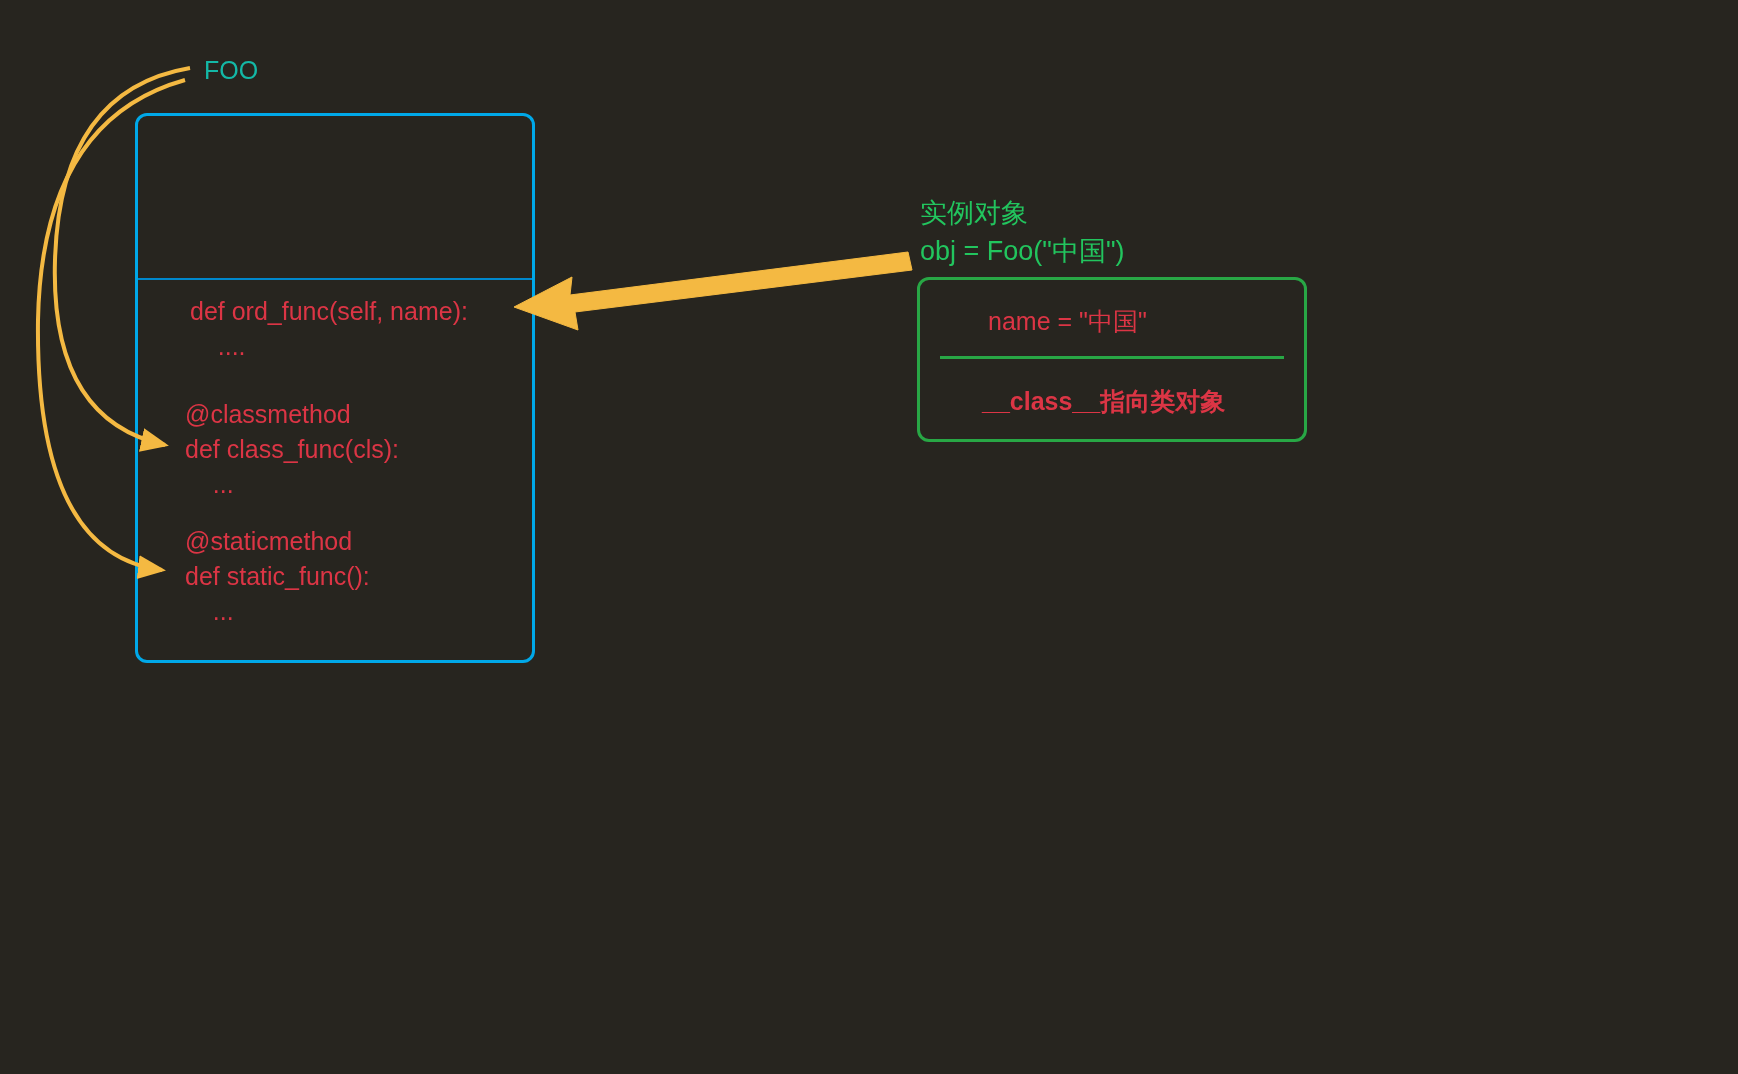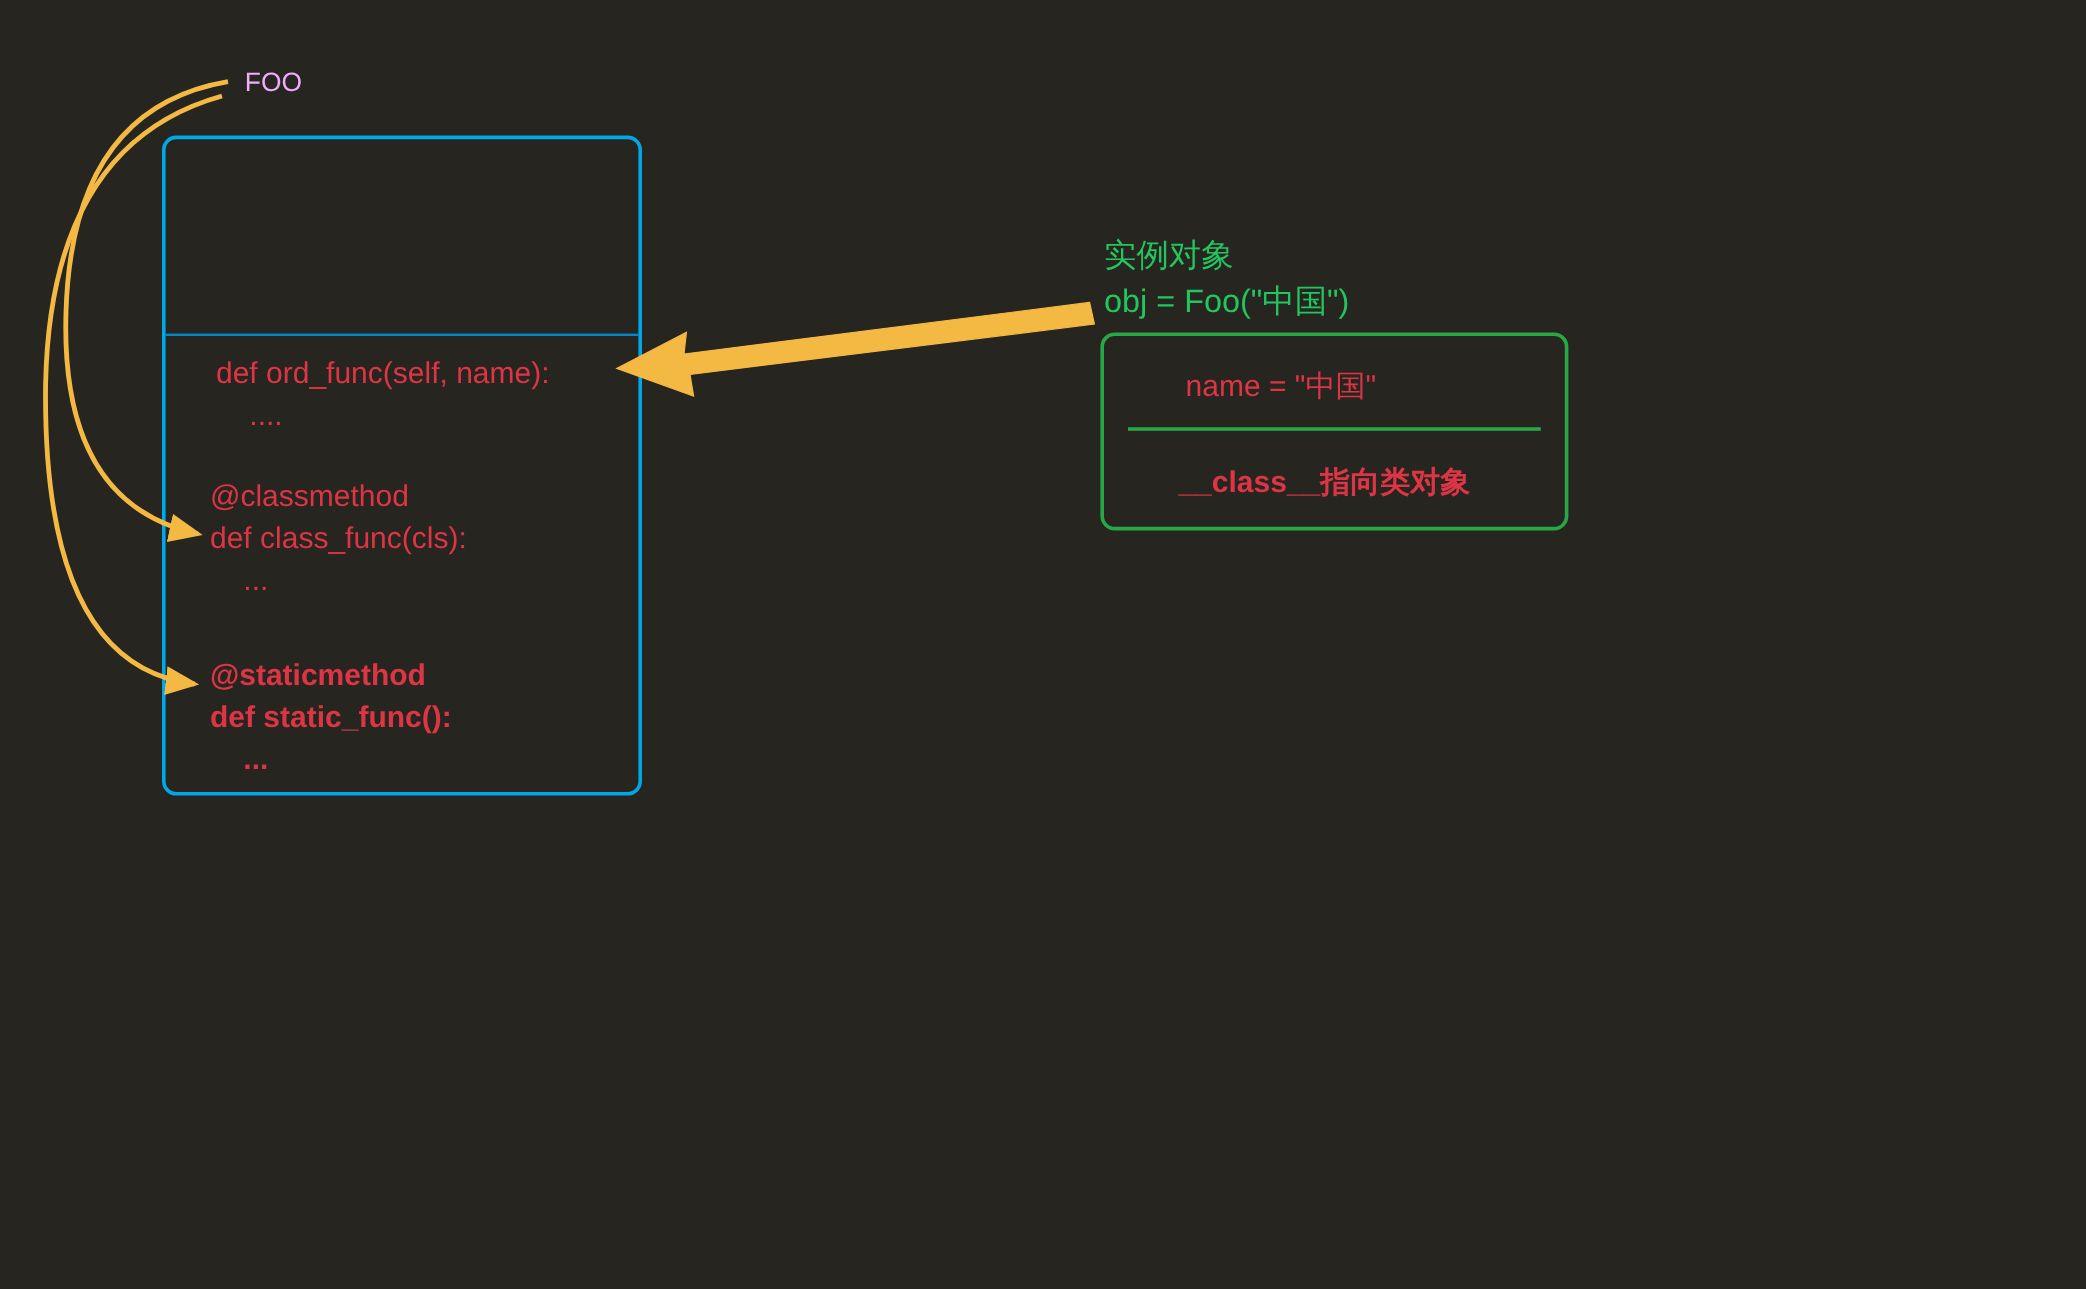--- a/index.html
+++ b/index.html
@@ -12,22 +12,22 @@
       width: 1738px;
       height: 1074px;
       position: relative;
       font-family: -apple-system, "Helvetica Neue", Arial, sans-serif;
       overflow: hidden;
     }
     .foo-label {
       position: absolute;
       left: 204px;
       top: 56px;
-      color: #f0abfc;
-      font-size: 22px;
+      color: #14b8a6;
+      font-size: 25px;
       font-weight: 400;
     }
     .class-box {
       position: absolute;
       left: 135px;
       top: 113px;
       width: 400px;
       height: 550px;
       border: 3px solid #00a8e8;
       border-radius: 12px;
@@ -39,24 +39,25 @@
       width: 100%;
       height: 2px;
       background-color: #0088cc;
     }
     .method-text {
       position: absolute;
       color: #dc3545;
       font-size: 25px;
       line-height: 1.4;
       white-space: pre;
+      margin-left: 10px;
     }
     .method1 { left: 180px; top: 294px; }
     .method2 { left: 175px; top: 397px; }
-    .method3 { left: 175px; top: 546px; font-weight: bold; }
+    .method3 { left: 175px; top: 524px; }
     
     .instance-label {
       position: absolute;
       left: 920px;
       top: 195px;
       color: #22c55e;
       font-size: 27px;
       line-height: 1.4;
       white-space: pre;
     }

